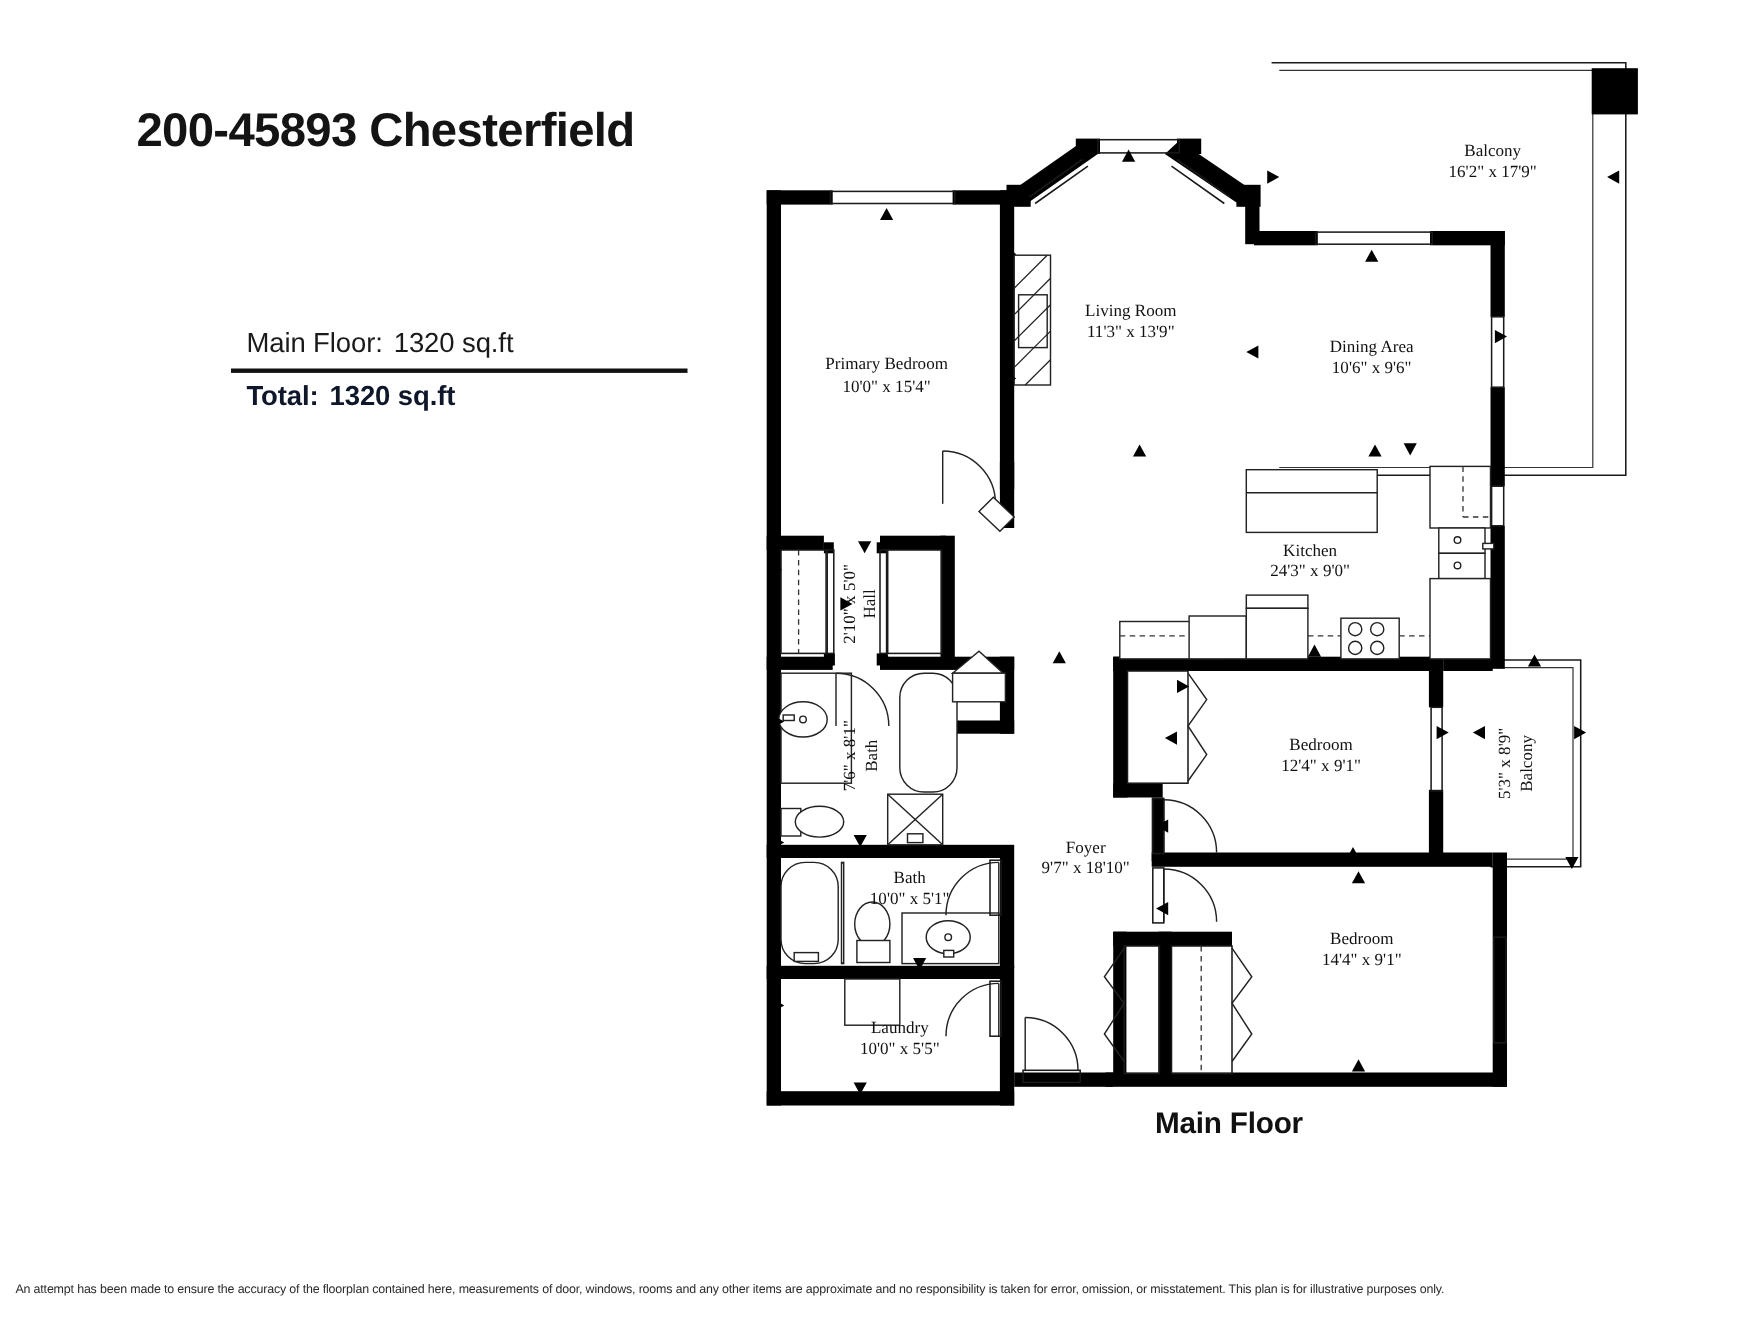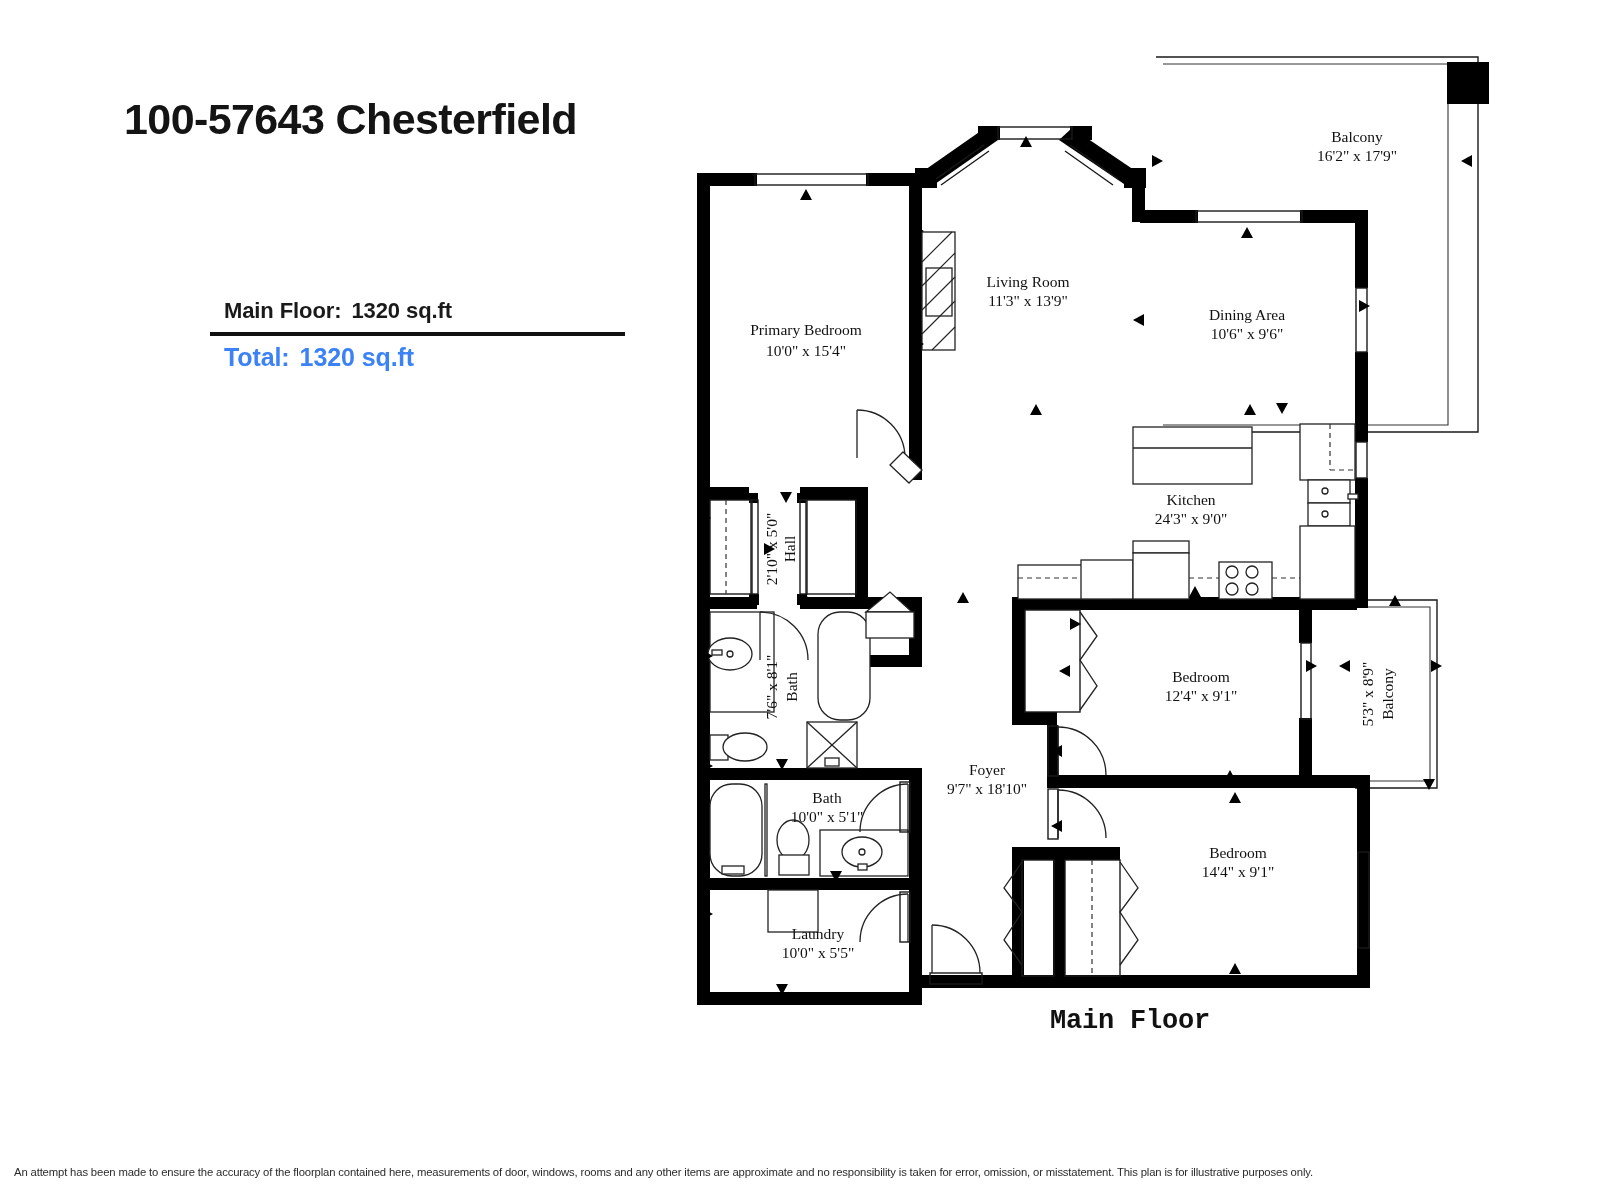--- a/index.html
+++ b/index.html
@@ -34,53 +34,52 @@
     white-space: nowrap;
   }
 
   #area-table {
     position: absolute;
     left: 210px;
     top: 298px;
     width: 415px;
   }
   #area-main-row {
-    font-size: 22px;
-    font-weight: 700;
+    font-size: 25px;
+    font-weight: 400;
     color: #1a1a1a;
     padding-left: 14px;
     white-space: nowrap;
     letter-spacing: -0.1px;
   }
   #area-divider {
     height: 4px;
     background: #111111;
     margin: 8px 0 7px 0;
     width: 100%;
   }
   #area-total-row {
     font-size: 25px;
     font-weight: 700;
-    color: #3b82f6;
+    color: #0f172a;
     padding-left: 14px;
     white-space: nowrap;
     letter-spacing: -0.1px;
   }
   .area-label { margin-right: 10px; }
 
   
   #plan-caption {
     position: absolute;
     left: 1050px;
     top: 1006px;
     font-size: 27px;
     font-weight: 600;
     color: #111111;
     letter-spacing: -0.2px;
-    font-family: Liberation Mono, monospace;
   }
 
   
   #disclaimer {
     position: absolute;
     left: 14px;
     top: 1166px;
     width: 1578px;
     font-size: 11.3px;
     font-family: Liberation Sans, sans-serif;
@@ -115,21 +114,21 @@
   .fixture   { fill: #ffffff; stroke: #222222; stroke-width: 1.3; }
   .fixture-nf{ fill: none; stroke: #222222; stroke-width: 1.3; }
   .dash      { fill: none; stroke: #333333; stroke-width: 1.2; stroke-dasharray: 5 4; }
   .arrowmark { fill: #000000; }
   .hatchline { stroke: #222222; stroke-width: 1.1; }
 </style>
 </head>
 <body>
 
 <div id="title-block">
-  <div id="address-line1">100-57643 Chesterfield</div>
+  <div id="address-line1">200-45893 Chesterfield</div>
 </div>
 
 <div id="area-table">
   <div id="area-main-row">
     <span class="area-label">Main Floor:</span><span>1320 sq.ft</span>
   </div>
   <div id="area-divider"></div>
   <div id="area-total-row">
     <span class="area-label">Total:</span><span>1320 sq.ft</span>
   </div>

